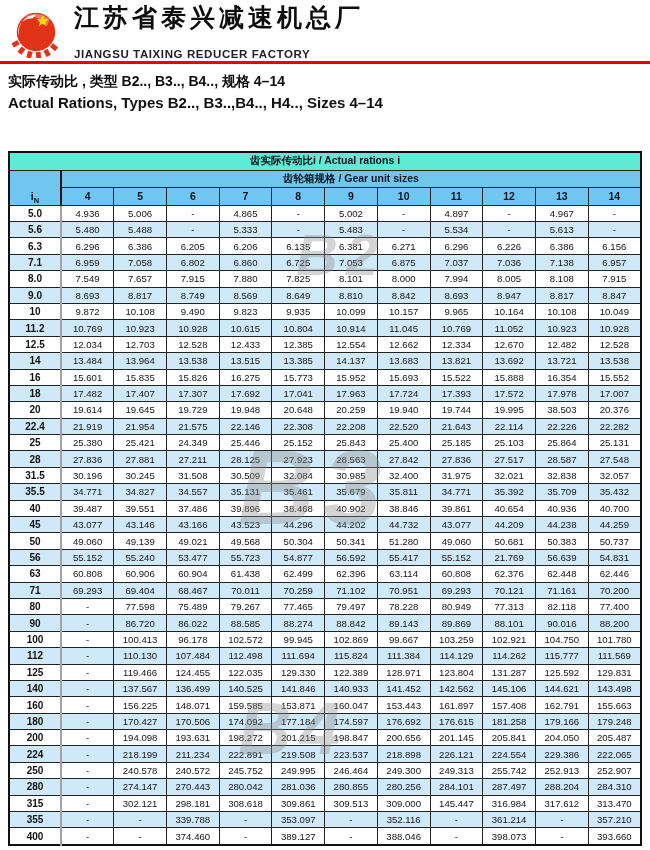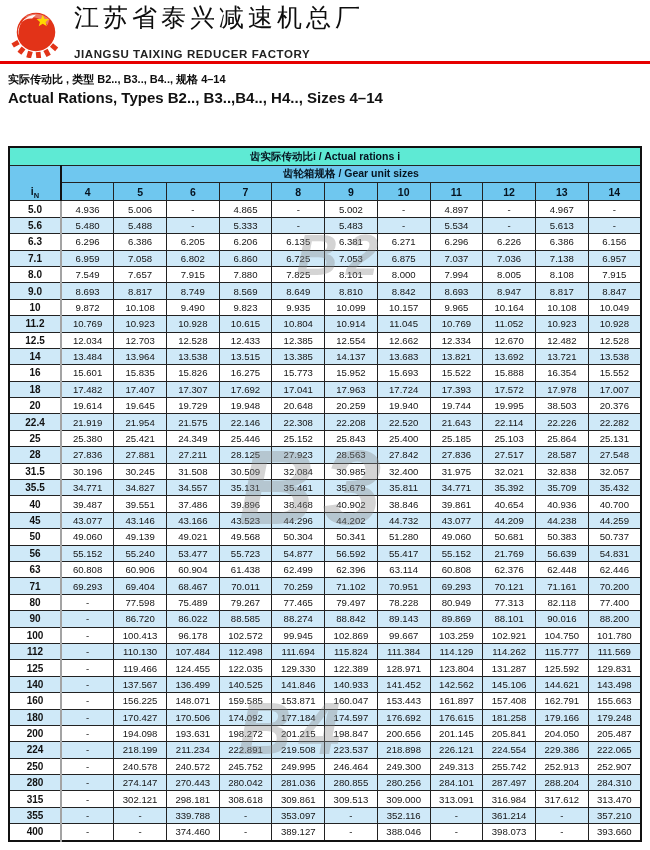--- a/index.html
+++ b/index.html
@@ -2,26 +2,26 @@
 <html><head>
 <meta charset="utf-8">
 <style>
   html,body{margin:0;padding:0;background:#fff;}
   .page{position:relative;width:650px;height:850px;background:#fff;overflow:hidden;
         font-family:"Liberation Sans",sans-serif;color:#111;}
   
   .masthead{display:flex;align-items:center;gap:12px;padding:5px 0 0 10px;height:54px;}
   .logo{width:52px;height:52px;flex:0 0 auto;}
   .brand{display:flex;flex-direction:column;justify-content:center;}
-  .brand-cn{font-size:25px;font-weight:normal;letter-spacing:4px;color:#0d0d0d;line-height:1.1;text-align:right;}
+  .brand-cn{font-size:25px;font-weight:bold;letter-spacing:4px;color:#0d0d0d;line-height:1.1;text-align:right;}
   .brand-en{font-size:11.5px;font-weight:bold;letter-spacing:0.6px;color:#222;margin-top:16px;}
   .red-rule{height:3px;background:#e60000;margin-top:2px;}
   
   .subtitle{padding:8px 0 0 8px;line-height:1.4;}
-  .subtitle .cn{font-size:11px;font-weight:600;color:#0d0d0d;}
+  .subtitle .cn{font-size:14px;font-weight:600;color:#0d0d0d;}
   .subtitle .en{font-size:15px;font-weight:700;color:#111;}
   
   table.ratios{border-collapse:collapse;table-layout:fixed;width:634px;
                margin:38px 8px 0 8px;border:2px solid #111;}
   table.ratios th,table.ratios td{border:1px solid #222;text-align:center;padding:0;
                overflow:hidden;white-space:nowrap;}
   tr.t1 th{background:#5eead4;font-size:10.5px;font-weight:bold;height:17px;color:#06131f;}
   tr.t2 th{background:#6fc7ef;font-size:10.5px;font-weight:bold;height:16px;color:#06131f;}
   tr.t3 th{background:#6fc7ef;font-size:10.5px;font-weight:bold;height:17px;color:#06131f;}
   th.corner{background:#6fc7ef;vertical-align:bottom;font-size:11px;font-weight:bold;
@@ -604,21 +604,21 @@
         </tr>
         <tr>
           <th class="rowhead">315</th>
           <td>-</td>
           <td>302.121</td>
           <td>298.181</td>
           <td>308.618</td>
           <td>309.861</td>
           <td>309.513</td>
           <td>309.000</td>
-          <td>313.091</td>
+          <td>145.447</td>
           <td>316.984</td>
           <td>317.612</td>
           <td>313.470</td>
         </tr>
         <tr>
           <th class="rowhead">355</th>
           <td>-</td>
           <td>-</td>
           <td>339.788</td>
           <td>-</td>

